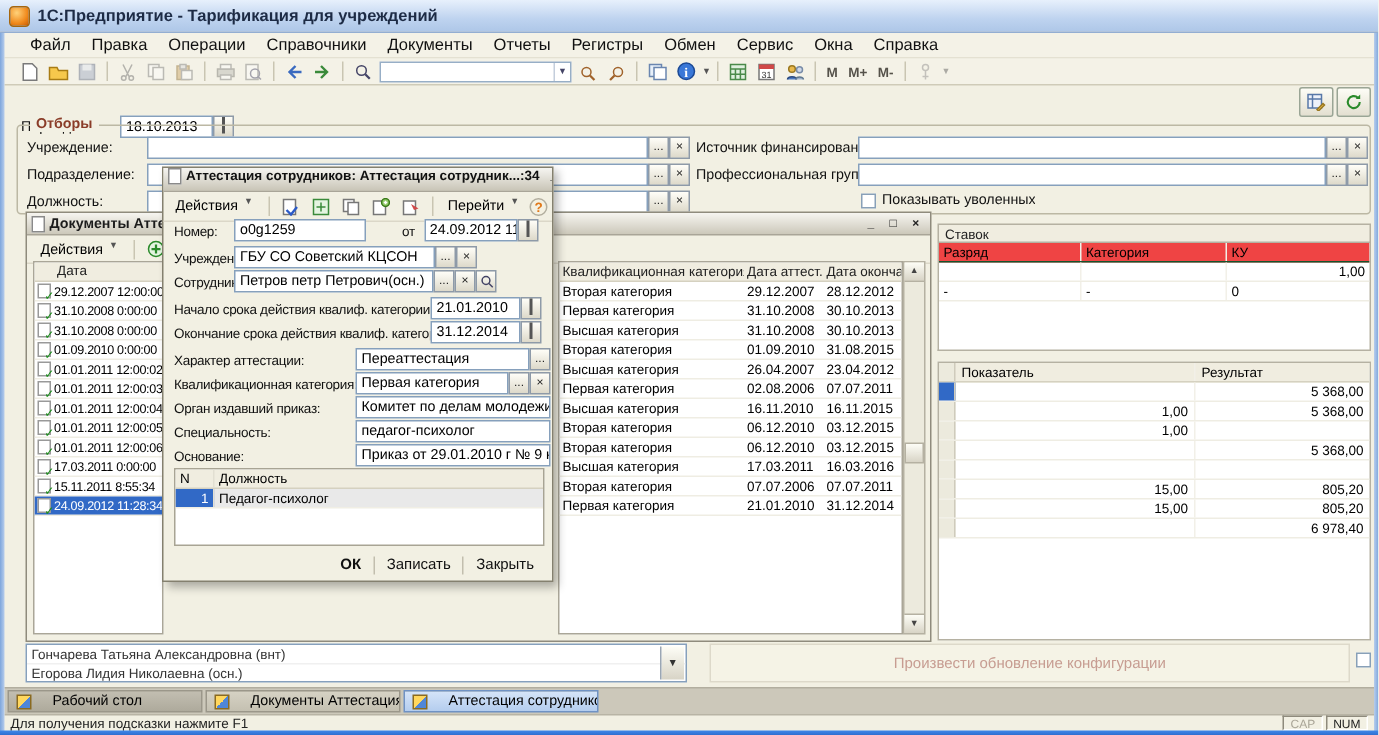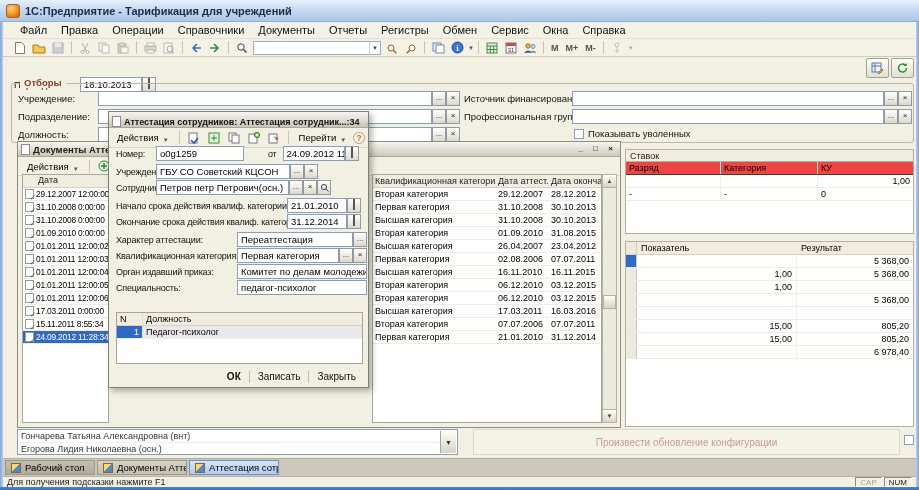--- a/index.html
+++ b/index.html
@@ -44,21 +44,21 @@
 .frow .fld{flex:1}
 .cbrow{position:absolute;display:flex;align-items:center;gap:4px}
 .cb{width:10px;height:10px;background:#fff;border:1px solid #88a0b8}
 
 .win{position:absolute;background:#f2f0e3;border:1px solid #8f8b7d}
 .wtitle{height:15px;background:linear-gradient(#f6f5f0,#ccc8ba);border-bottom:1px solid #a9a598;display:flex;align-items:center;gap:3px;padding:0 3px;font-size:9.5px;font-weight:bold;color:#1c1c1c;white-space:nowrap;overflow:hidden}
 .wctl{margin-left:auto;display:flex;gap:2px;flex:0 0 auto}
 .wbtn{width:13px;height:11px;font-size:8px;line-height:10px;text-align:center;color:#222}
 .doc-ic{width:9px;height:11px;background:#fff;border:1px solid #8a8a8a;flex:0 0 auto;position:relative}
 .wtoolbar{height:19px;display:flex;align-items:center;gap:2px;padding:0 4px;border-bottom:1px solid #dbd7c8}
-.actbtn{display:flex;align-items:flex-end;gap:3px;font-size:9.5px;padding:1px 4px;border:1px solid transparent}
+.actbtn{display:flex;align-items:flex-start;gap:3px;font-size:9.5px;padding:1px 4px;border:1px solid transparent}
 .helpic{width:12px;height:12px;border-radius:50%;background:#f4f1e2;border:1px solid #b2ae9e;color:#e07818;font-size:9px;font-weight:bold;line-height:10px;text-align:center}
 
 .dtable{position:absolute;left:4px;top:32px;width:87px;bottom:4px;background:#fff;border:1px solid #aaa698;overflow:hidden}
 .thead{height:13px;background:#f0ede0;border-bottom:1px solid #d5d1c0;font-size:9px;color:#222;display:flex;}
 .drow{display:flex;align-items:center;height:13px;border-bottom:1px solid #efede3;font-size:8.4px;letter-spacing:-.2px;white-space:nowrap}
 .drow.selected{background:#3169c6;color:#fff}
 .dcheck{width:9px;height:10px;background:#fff;border:1px solid #999;margin:0 2px;position:relative;flex:0 0 auto}
 .dcheck .chk{position:absolute;right:-3px;bottom:-4px;color:#1c8c1c;font-size:8px;font-weight:bold}
 .ctable{position:absolute;left:354px;top:32px;width:230px;bottom:4px;background:#fff;border:1px solid #aaa698;overflow:hidden}
 .crow{display:flex;height:13px;border-bottom:1px solid #efede3;font-size:9px;white-space:nowrap}
@@ -89,41 +89,41 @@
 .rhead{background:#f0ede0;border-bottom:1px solid #d5d1c0}
 .rhead .rp,.rhead .rr{text-align:left}
 
 .combo{position:absolute;left:14px;top:372px;width:441px;height:26px;background:#fff;border:1px solid #86a0bc;overflow:hidden}
 .combo .line{font-size:9px;color:#333;height:13px;line-height:13px;padding:0 3px;white-space:nowrap;overflow:hidden;border-bottom:1px solid #f0f0f0}
 .combo-dd{position:absolute;right:1px;top:1px;bottom:1px;width:16px;background:linear-gradient(#fdfdf6,#d8d4c6);border-left:1px solid #9aa6b4;display:flex;align-items:center;justify-content:center;font-size:7px;color:#333}
 .updbox{position:absolute;left:470px;top:372px;width:427px;height:26px;background:#f5f3e6;border:1px solid #ddd9ca;display:flex;align-items:center;justify-content:center;font-size:10px;color:#c79d92}
 .lonecb{position:absolute;left:901px;top:378px}
 
 .dialog{position:absolute;left:105px;top:54px;width:261px;height:277px;background:#f2f0e3;border:1px solid #84806f;box-shadow:3px 3px 6px rgba(0,0,0,.3);z-index:40}
-.dlg-title{height:16px;background:linear-gradient(#f6f5f1,#c9c5b7);border-bottom:1px solid #a9a598;display:flex;align-items:flex-end;gap:3px;padding:0 3px;font-size:9px;font-weight:bold;color:#111;white-space:nowrap;overflow:hidden}
+.dlg-title{height:16px;background:linear-gradient(#f6f5f1,#c9c5b7);border-bottom:1px solid #a9a598;display:flex;align-items:flex-start;gap:3px;padding:0 3px;font-size:9px;font-weight:bold;color:#111;white-space:nowrap;overflow:hidden}
 .dlg-toolbar{height:20px;display:flex;align-items:center;gap:2px;padding:0 3px;border-bottom:1px solid #dbd7c8}
 .drow2{position:absolute;display:flex;align-items:center;height:15px}
 .dlbl{font-size:9px;letter-spacing:-.2px;color:#111;white-space:nowrap;overflow:hidden}
 .ptable{position:absolute;left:7px;top:200px;width:247px;height:52px;background:#fff;border:1px solid #a8a494;overflow:hidden}
 .phead{display:flex;height:13px;background:#f0ede0;border-bottom:1px solid #d5d1c0;font-size:9px}
 .phead span{padding:0 3px;line-height:13px}
 .pn{width:26px;border-right:1px solid #e2dfd2;flex:0 0 auto}
 .pd{flex:1}
 .prow{display:flex;height:13px;font-size:9px;border-bottom:1px solid #f0eee4}
 .prow .pn{text-align:right;padding:0 3px;line-height:13px}
 .prow .pd{padding:0 3px;line-height:13px}
 .prow.selected .pn{background:#3169c6;color:#fff}
 .prow.selected .pd{background:#e9e9e9}
 .dlg-btns{position:absolute;right:4px;bottom:4px;display:flex;align-items:center;font-size:10px}
 .dbtn{padding:1px 8px;color:#111}
 .dbtn.ok{font-weight:bold}
 .dsep{width:1px;height:12px;background:#c2beae}
 
 .taskbar{position:absolute;left:3px;right:3px;top:458px;height:18px;background:#ccc8ba;border-top:1px solid #b2ae9f;display:flex;align-items:center;gap:2px;padding:0 2px;z-index:55}
-.ttab{height:15px;display:flex;align-items:center;gap:4px;padding:0 5px;font-size:9.5px;border:1px solid #9b978a;background:linear-gradient(#d6d2c4,#c4c0b1);width:90px;white-space:nowrap;overflow:hidden;flex:0 0 auto}
+.ttab{height:15px;display:flex;align-items:center;gap:14px;padding:0 5px;font-size:9.5px;border:1px solid #9b978a;background:linear-gradient(#d6d2c4,#c4c0b1);width:130px;white-space:nowrap;overflow:hidden;flex:0 0 auto}
 .ttab.first{background:linear-gradient(#c2beb1,#aeaa9c)}
 .ttab.active{background:linear-gradient(#d5e4f8,#b4cdee);border-color:#6f92c4}
 .deskic{width:10px;height:10px;background:linear-gradient(135deg,#ffd75e 50%,#4f86d8 50%);border:1px solid #8a6a20;flex:0 0 auto}
 .statusbar{position:absolute;left:3px;right:3px;top:476px;height:11px;background:#f2f0e3;border-top:1px solid #b8b4a5;display:flex;align-items:center;font-size:9px;color:#222;z-index:55;padding:0 4px}
 .kbd{border:1px solid;border-color:#8e8a7c #fff #fff #8e8a7c;padding:0 4px;font-size:8px;height:10px;line-height:9px;margin-left:2px}
 .kbd.off{color:#a9a597}
 
 svg{display:block}
 </style>
 </head>
@@ -770,20 +770,24 @@
         <span class="sqbtn">×</span>
       </div>
       <div class="drow2" style="left:7px;top:152px;right:1px">
         <span class="dlbl" style="width:121px">Орган издавший приказ:</span>
         <span class="fld" style="flex:1">Комитет по делам молодежи админи</span>
       </div>
       <div class="drow2" style="left:7px;top:168px;right:1px">
         <span class="dlbl" style="width:121px">Специальность:</span>
         <span class="fld" style="flex:1">педагог-психолог</span>
       </div>
+      <div class="drow2" style="left:7px;top:184px;right:1px">
+        <span class="dlbl" style="width:121px">Основание:</span>
+        <span class="fld" style="flex:1">Приказ от 29.01.2010 г № 9 к</span>
+      </div>
 
       <div class="ptable">
         <div class="phead">
           <span class="pn">N</span>
           <span class="pd">Должность</span>
         </div>
         <div>
 
             <div class="prow selected">
               <span class="pn">1</span>

